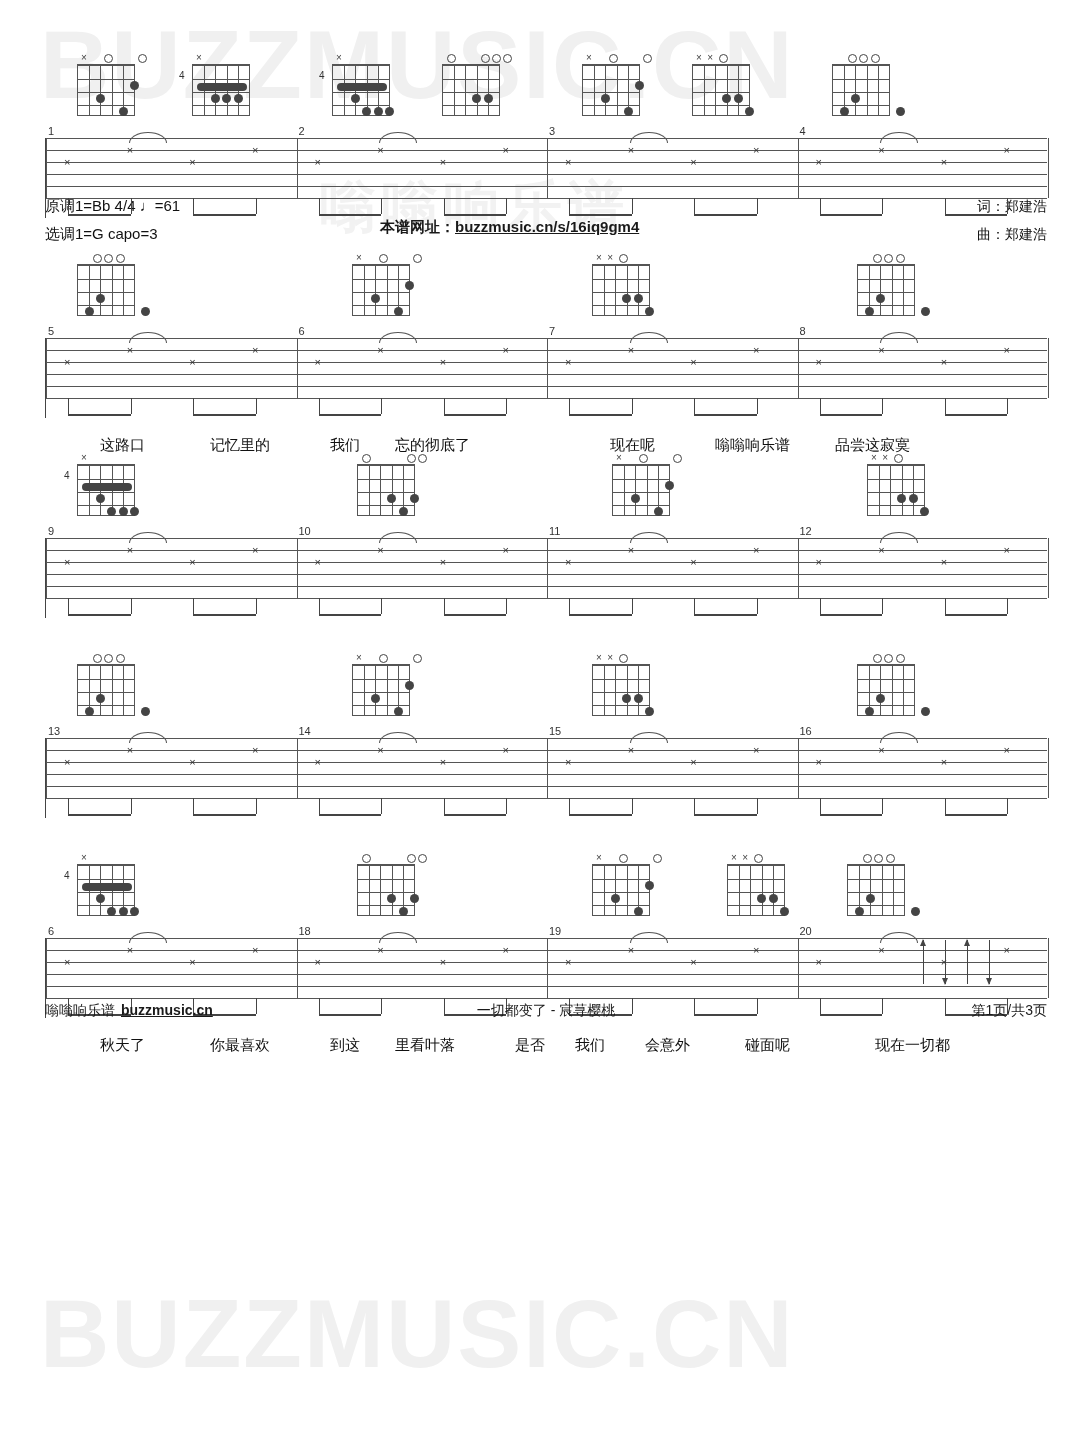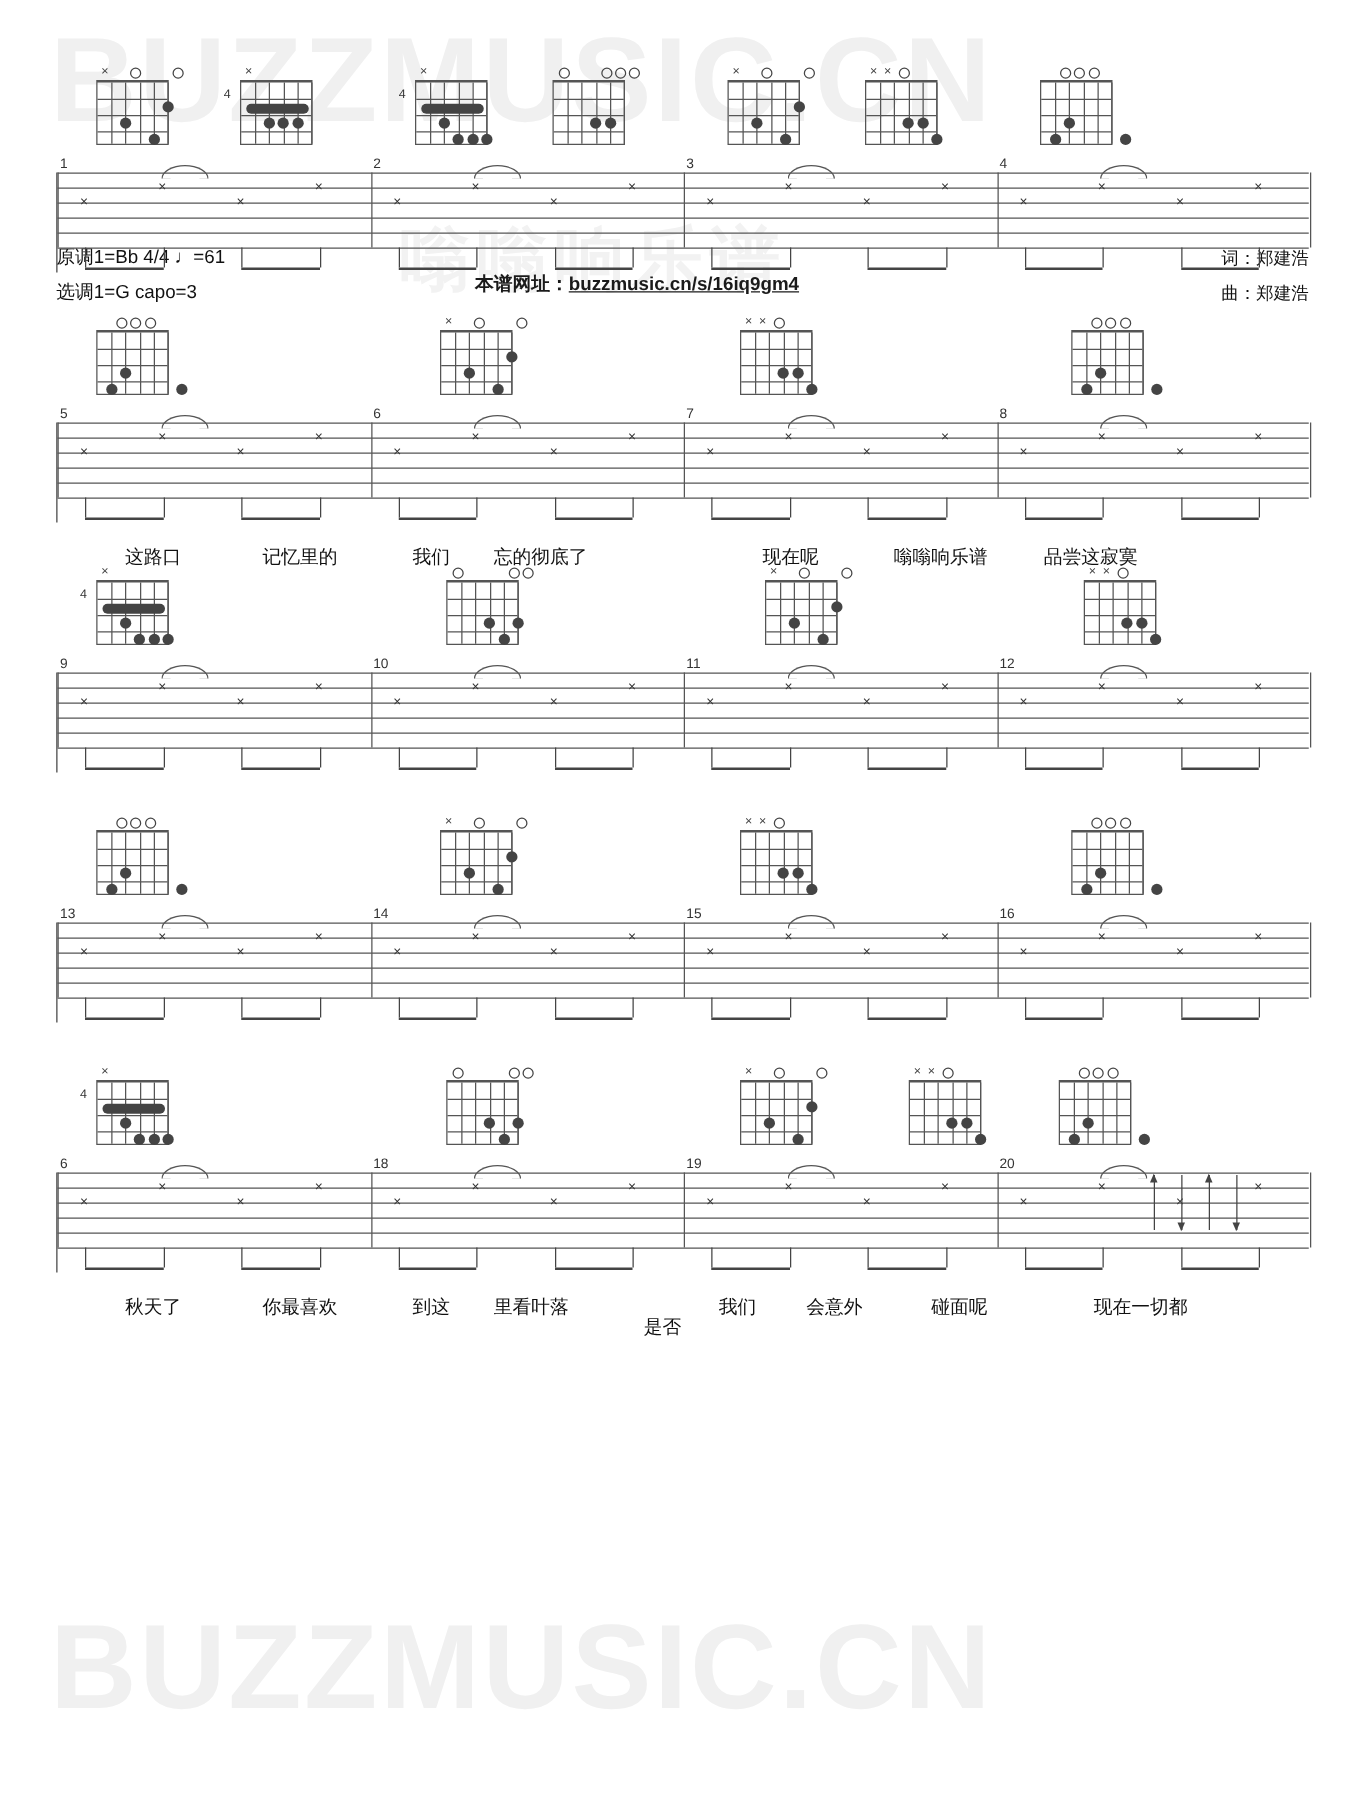--- a/index.html
+++ b/index.html
@@ -878,23 +878,30 @@
           <div class="arrowup" style="left: 876.75px; top: 2px; height: 44px;"></div>
           <div class="arrowdn" style="left: 898.75px; top: 2px; height: 44px;"></div>
           <div class="arrowup" style="left: 920.75px; top: 2px; height: 44px;"></div>
           <div class="arrowdn" style="left: 942.75px; top: 2px; height: 44px;"></div>
         </div>
         <div class="lyrics" style="margin-top: 18px;">
           <span class="lyric" style="left: 55px;">秋天了</span>
           <span class="lyric" style="left: 165px;">你最喜欢</span>
           <span class="lyric" style="left: 285px;">到这</span>
           <span class="lyric" style="left: 350px;">里看叶落</span>
-          <span class="lyric" style="left: 470px; margin-top: 16px;">是否</span>
+          <span class="lyric" style="left: 470px;">是否</span>
           <span class="lyric" style="left: 530px;">我们</span>
           <span class="lyric" style="left: 600px;">会意外</span>
           <span class="lyric" style="left: 700px;">碰面呢</span>
           <span class="lyric" style="left: 830px;">现在一切都</span>
         </div>
       </div>
     </div>
 
+  <div class="footer">
+    <div class="f-left">
+      <span>嗡嗡响乐谱</span><span class="site">buzzmusic.cn</span>
+    </div>
+    <div class="f-center">一切都变了 - 宸荨樱桃</div>
+    <div class="f-right">第1页/共3页</div>
+  </div>
 
 </div>
 
 </body></html>

